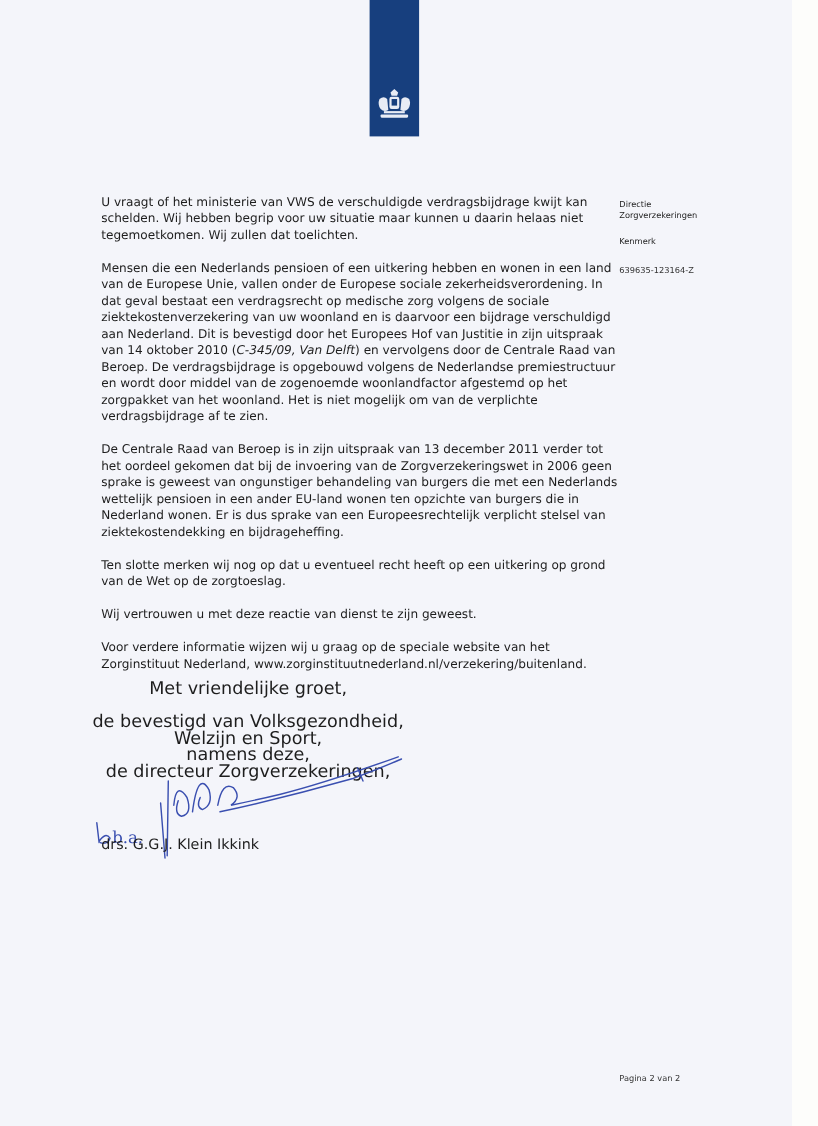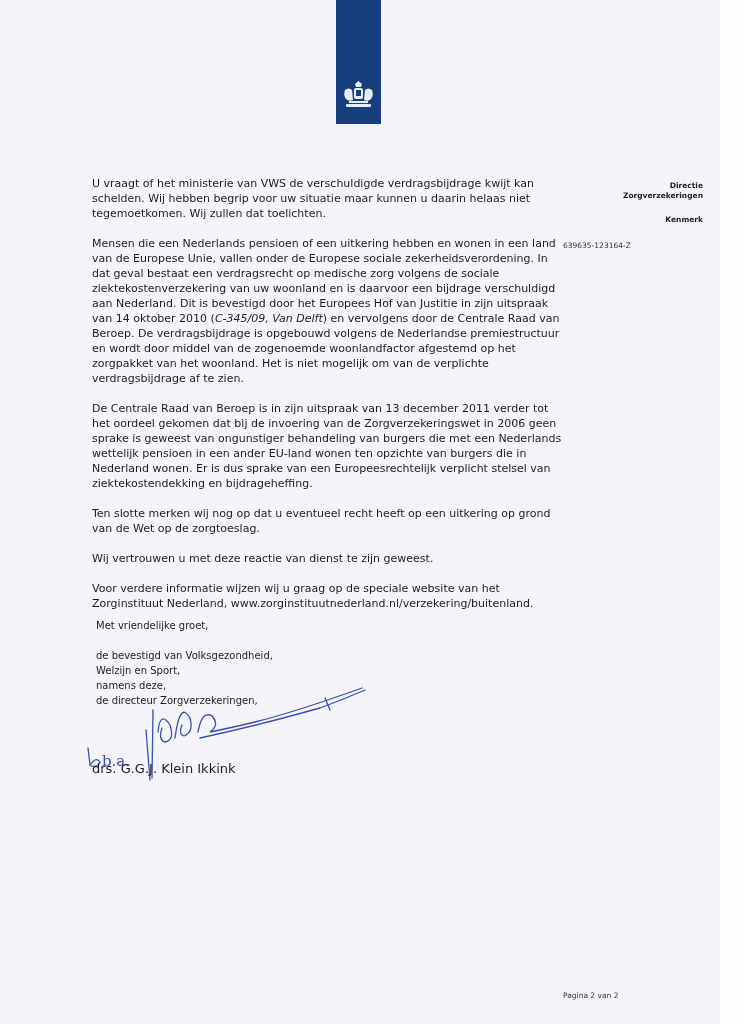--- a/index.html
+++ b/index.html
@@ -28,36 +28,36 @@
     .body-text {
       position: absolute; left: 92px; top: 176px; width: 470px;
       font-size: 11px; line-height: 15px;
     }
     .body-text p { margin: 0 0 15px 0; white-space: pre-line; }
     .body-text .cite { font-style: italic; }
     .sidebar {
       position: absolute; left: 563px; top: 181px; width: 140px;
       font-size: 7.5px; line-height: 10px;
     }
-    .sidebar .lbl { font-weight: bold; text-align: right; }
+    .sidebar .lbl { font-weight: normal; }
     .sidebar .val { color: #333; margin-top: 16px; }
     .sidebar .block { margin-bottom: 14px; }
     .closing {
-      position: absolute; left: 96px; top: 618px; font-size: 10px; line-height: 15px;
+      position: absolute; left: 84px; top: 618px; font-size: 16px; line-height: 15px; text-align: center;
     }
     .closing p { margin: 0 0 15px 0; }
     .signature {
       position: absolute; left: 80px; top: 670px; width: 300px; height: 120px;
       pointer-events: none;
     }
     .signer {
       position: absolute; left: 92px; top: 761px; font-size: 13px;
     }
     .footer {
-      position: absolute; left: 563px; top: 976px; font-size: 7.5px; color: #333; margin-top: 15px;
+      position: absolute; left: 563px; top: 976px; font-size: 7.5px; color: #333;
     }
   </style>
 </head>
 <body>
 
 <div class="page">
   <div class="logo-bar">
     <svg class="crest" viewBox="0 0 37 32">
       <g fill="#e8ecf5" stroke="none">
         <path d="M15 4 L18.5 1 L22 4 L21 7 L16 7 Z"></path>

